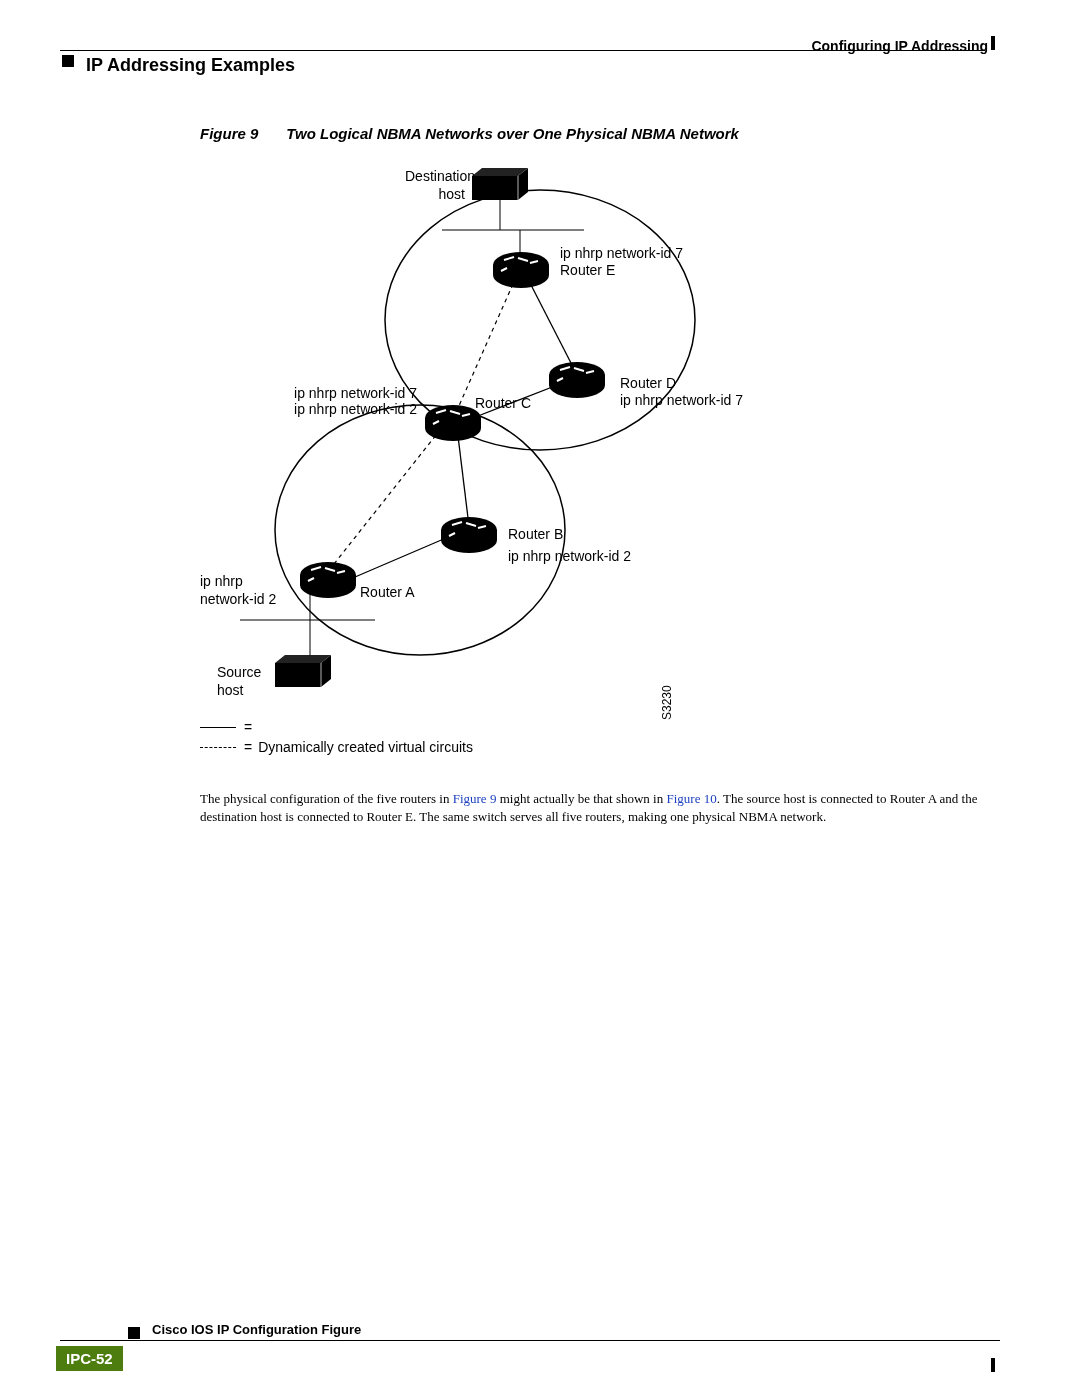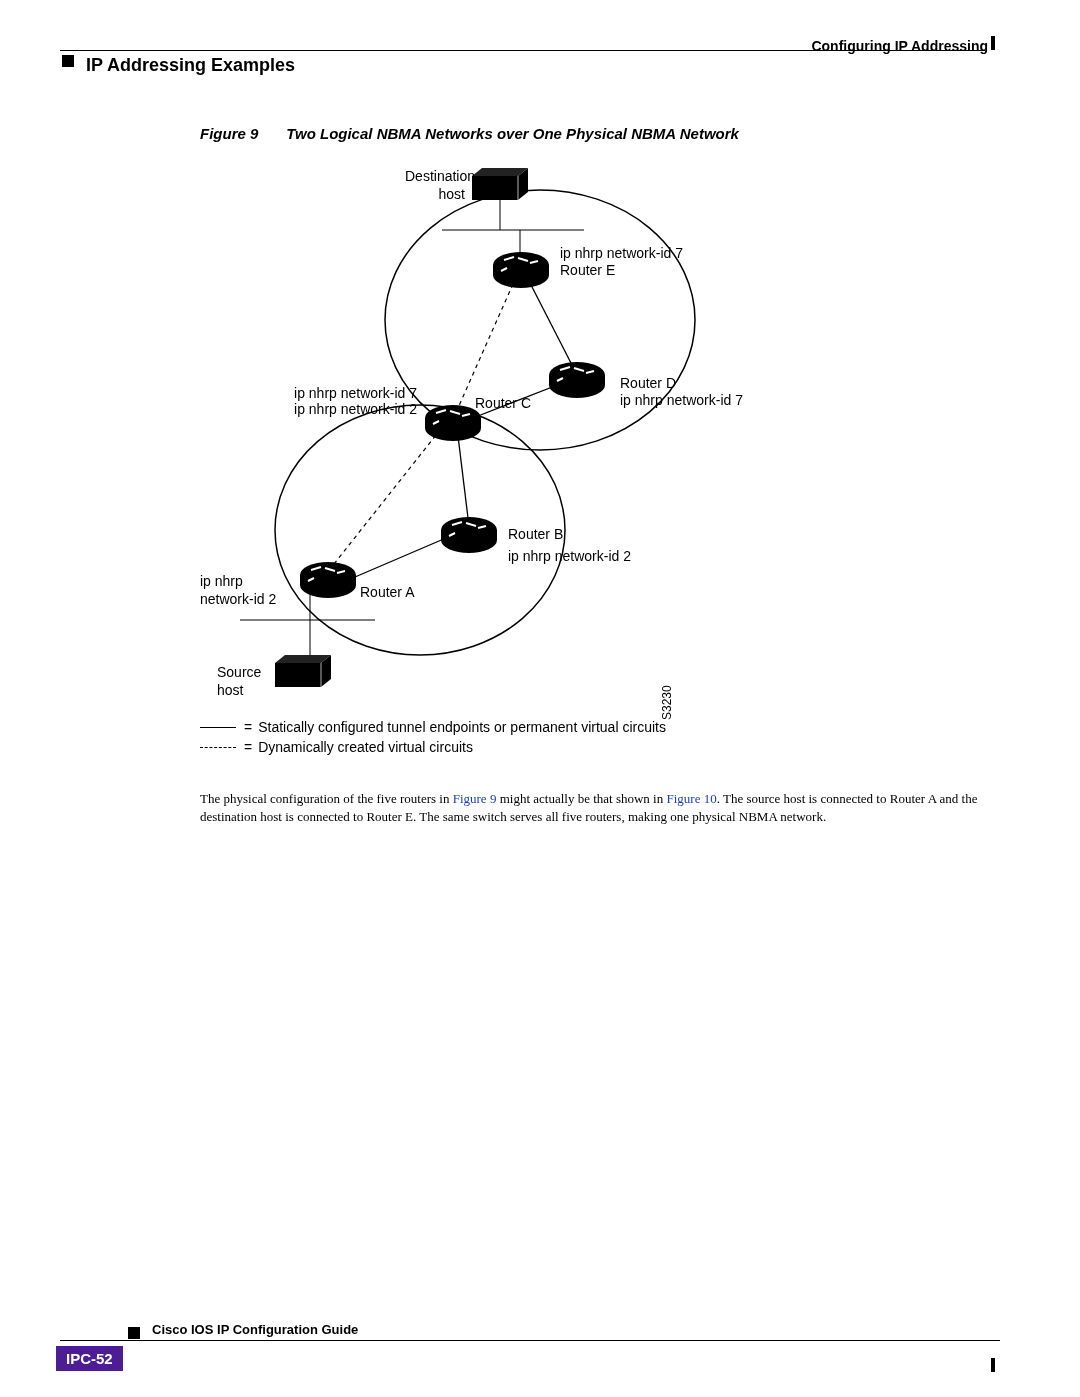--- a/index.html
+++ b/index.html
@@ -124,21 +124,21 @@
     bottom: 58px;
     left: 128px;
     width: 12px;
     height: 12px;
     background: #000;
   }
   .page-num {
     position: absolute;
     bottom: 26px;
     left: 56px;
-    background: #4c1d95;
+    background: #4d7c0f;
     color: #fff;
     font-family: Arial, Helvetica, sans-serif;
     font-weight: bold;
     font-size: 15px;
     padding: 4px 10px;
   }
   .footer-tick-right {
     position: absolute;
     bottom: 25px;
     right: 85px;
@@ -246,31 +246,30 @@
   <div class="fig-label" style="top:413px; left:0px; width:85px; text-align:left; white-space:pre;">ip nhrp
 network-id 2</div>
   <div class="fig-label" style="top:504px; left:17px; width:50px; text-align:left; white-space:pre;">Source
 host</div>
 </div>
 
 <div class="legend">
   <div class="legend-row">
     <span class="legend-line"></span>
     <span class="legend-eq">=</span>
-    <span>Statically configured tunnel endpoints or permanent virtual circuits</span>
   </div>
   <div class="legend-row">
     <span class="legend-dash"></span>
     <span class="legend-eq">=</span>
     <span>Dynamically created virtual circuits</span>
   </div>
 </div>
 <div class="s3230">S3230</div>
 
 <div class="body-text">
   <span>The physical configuration of the five routers in </span><a href="#">Figure 9</a><span> might actually be that shown in </span><a href="#">Figure 10</a><span>. The source host is connected to Router A and the destination host is connected to Router E. The same switch serves all five routers, making one physical NBMA network.</span>
 </div>
 
 <div class="footer-rule"></div>
 <div class="footer-sq"></div>
-<div class="footer-guide">Cisco IOS IP Configuration Guide</div>
+<div class="footer-guide">Cisco IOS IP Configuration Figure</div>
 <div class="page-num">IPC-52</div>
 <div class="footer-tick-right"></div>
 
 </body></html>

